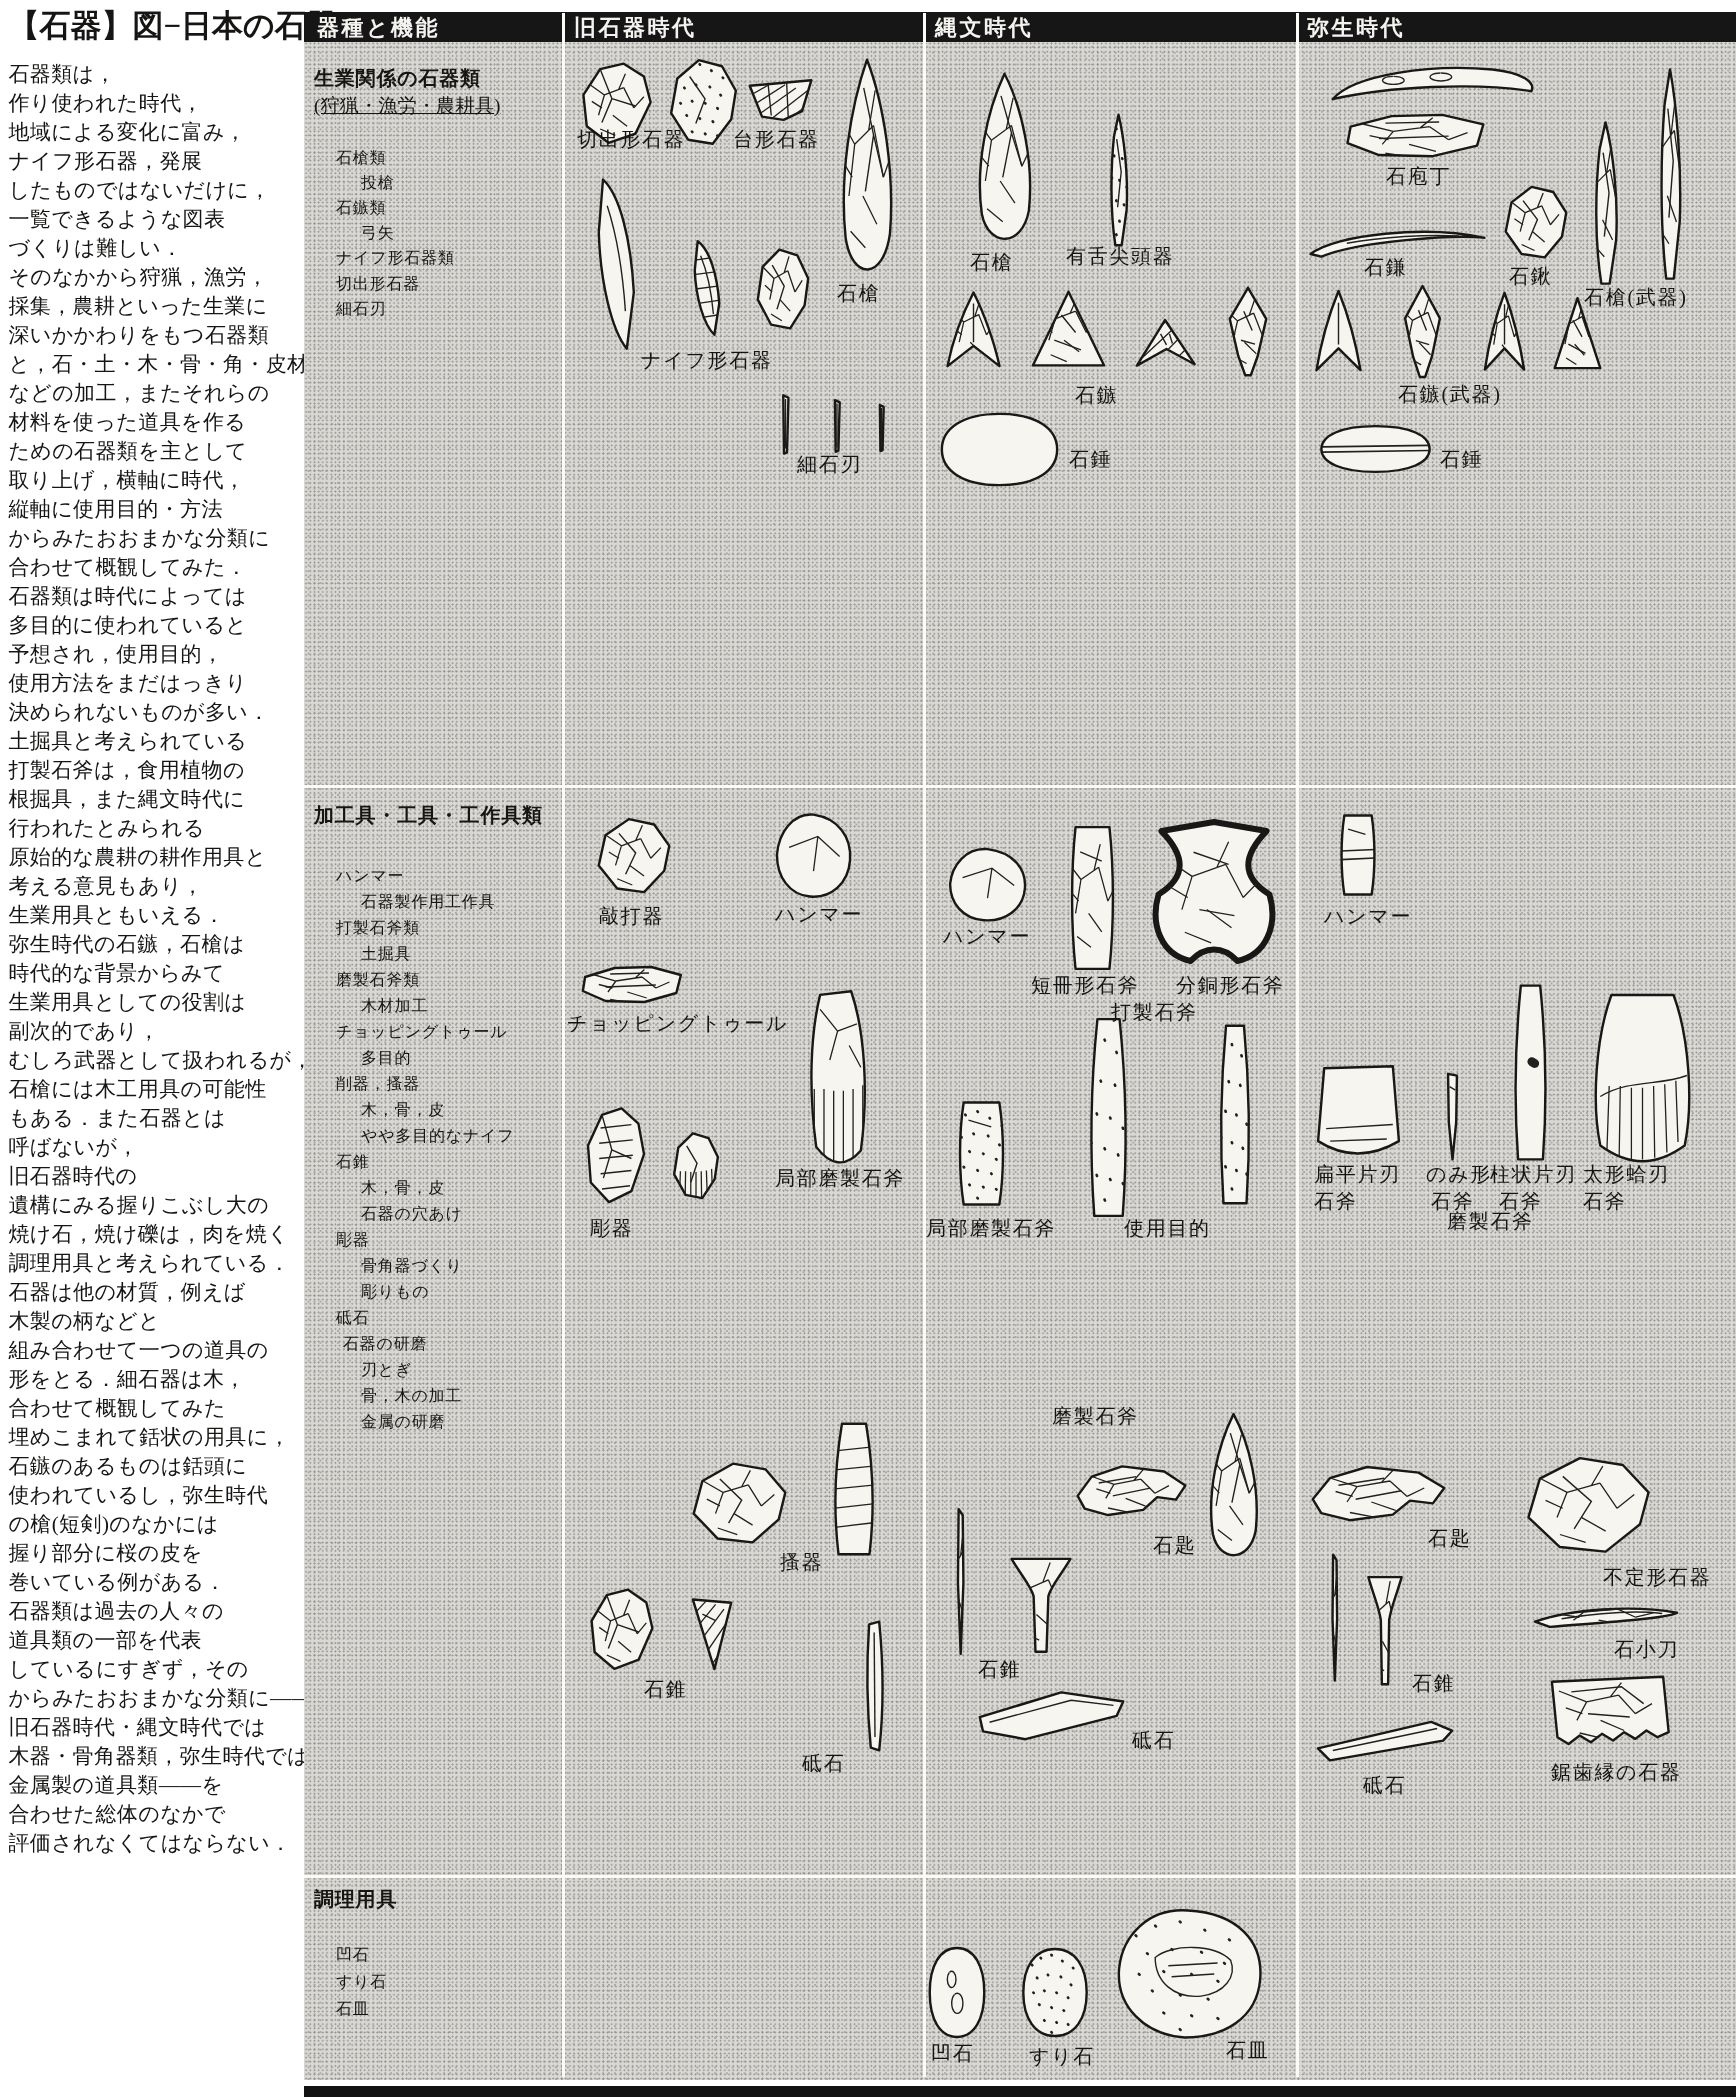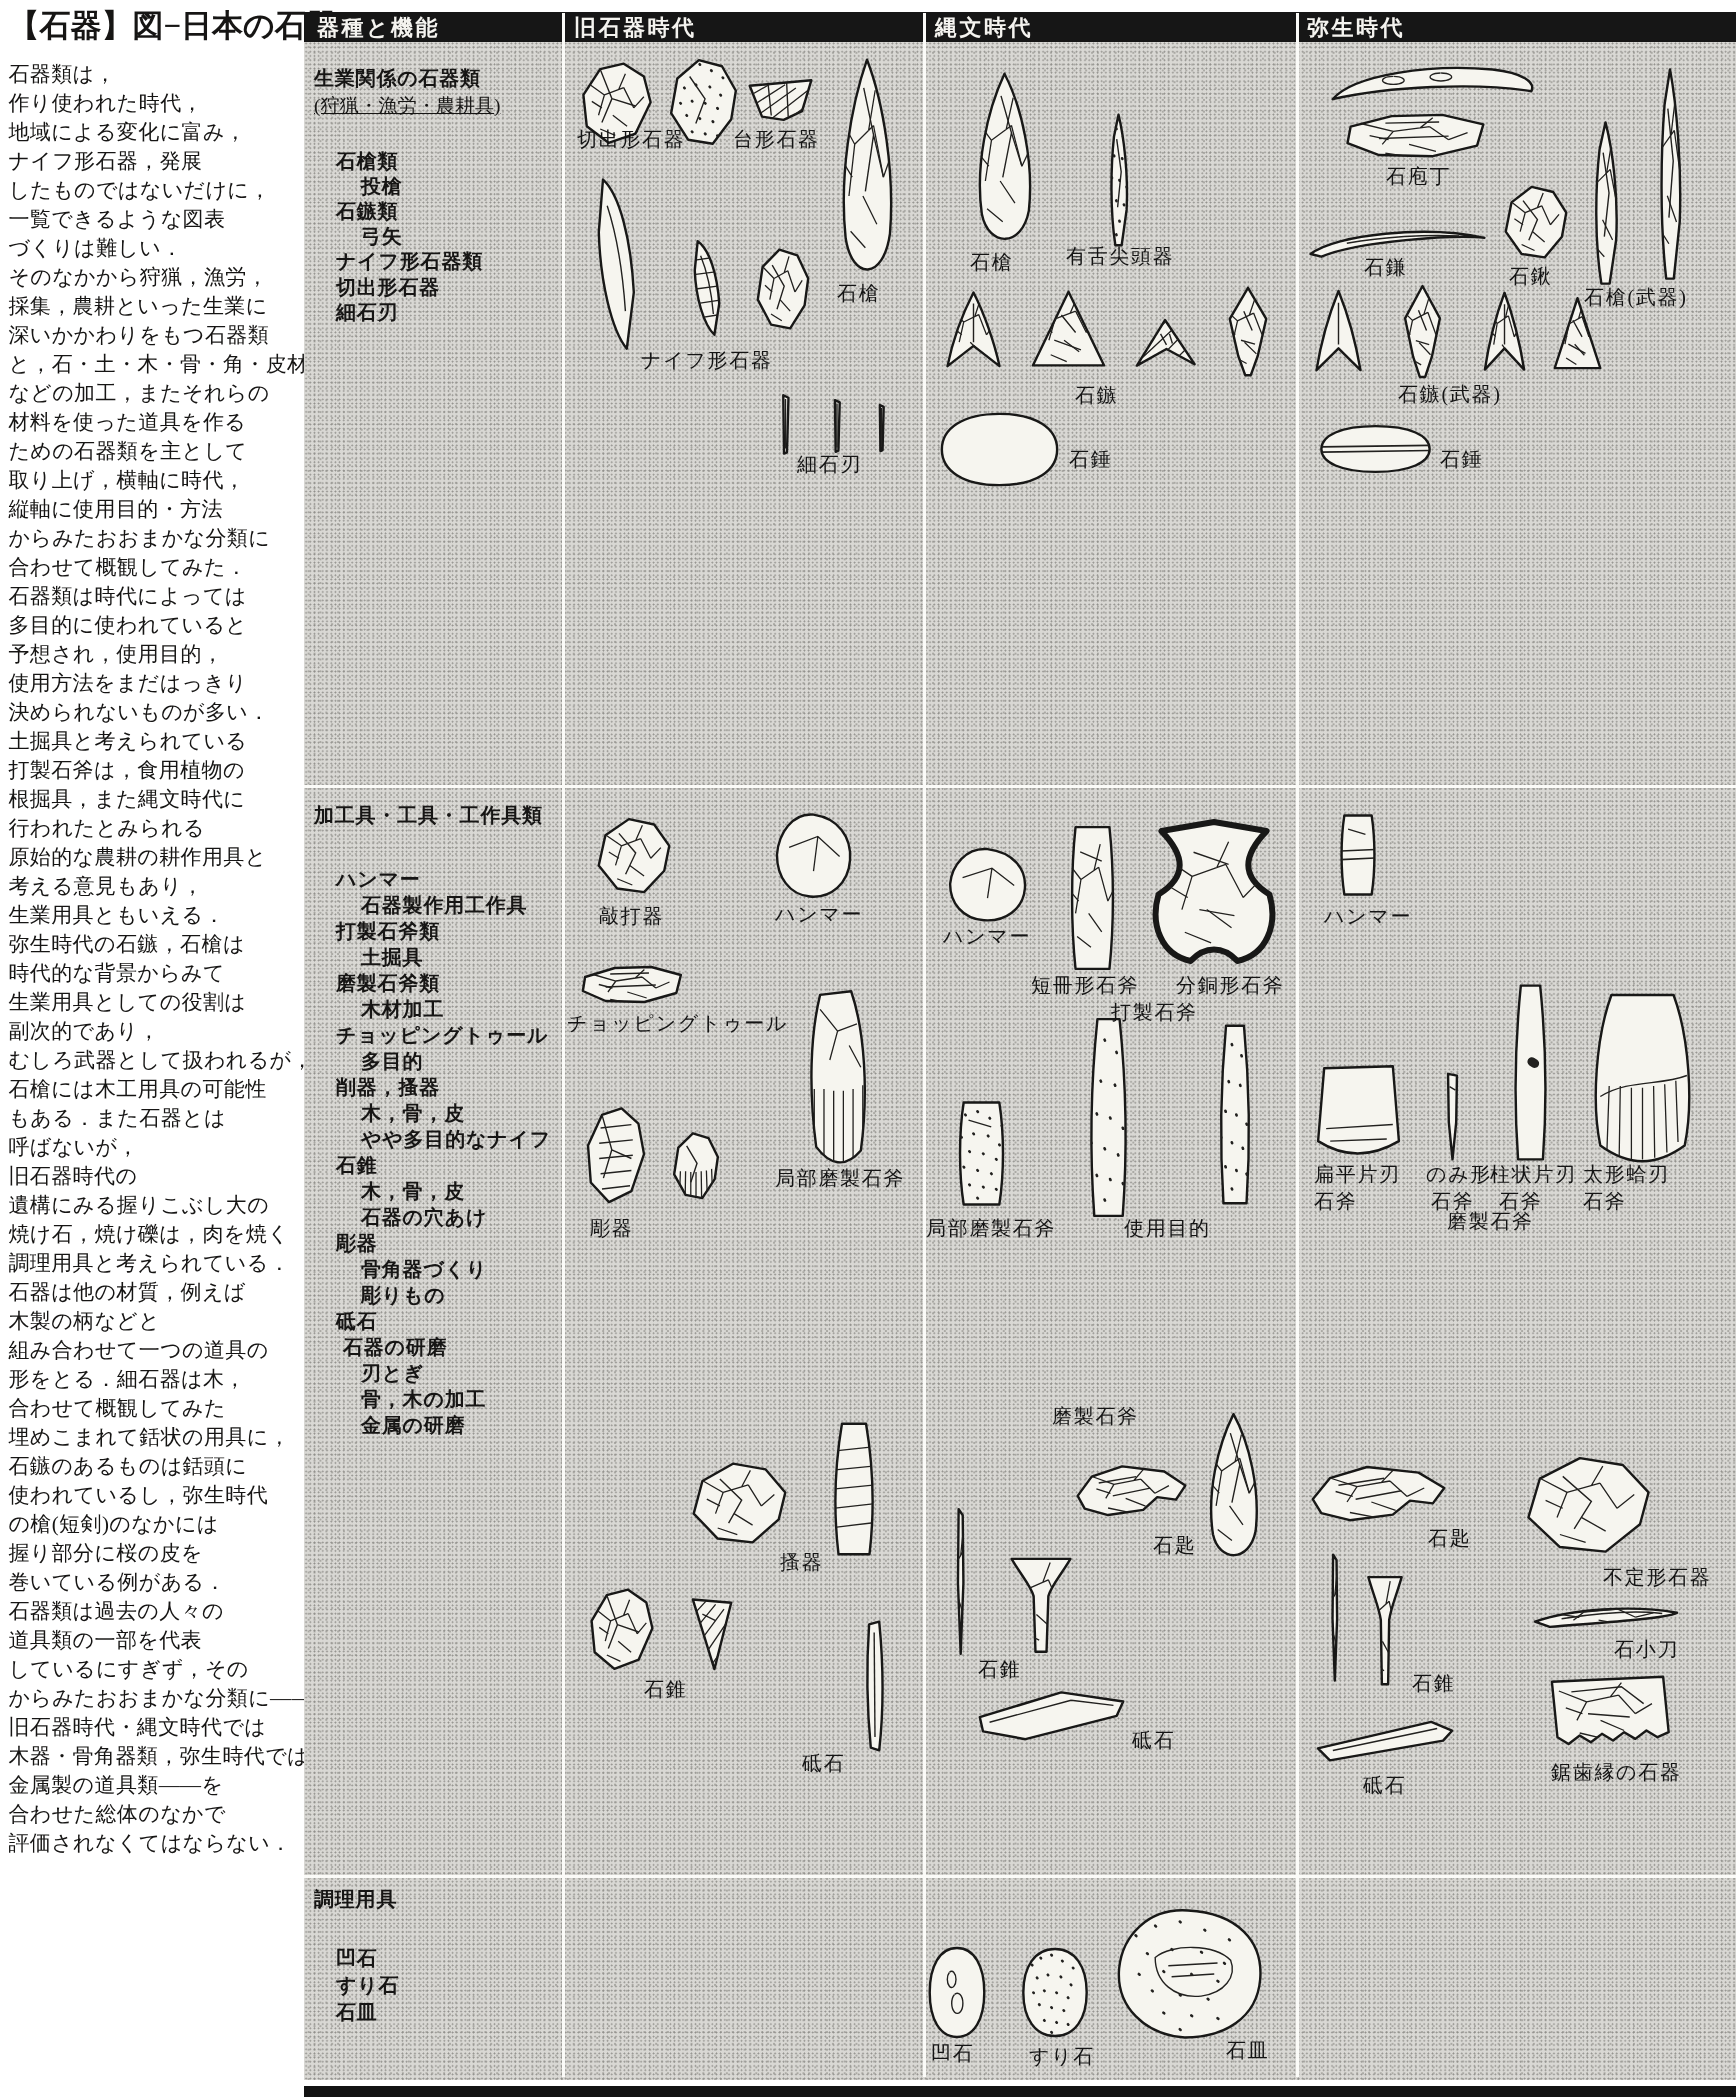--- a/index.html
+++ b/index.html
@@ -20,21 +20,21 @@
     background-size:4.2px 4.2px,5.9px 5.9px;background-position:0 0,1.7px 2.5px;
   }
   .header-band{position:absolute;left:304px;top:11.7px;width:1432px;height:30px;background:#161616;}
   .hcell{position:absolute;top:11.7px;height:30px;line-height:31px;color:#f4f3ef;font-size:22px;font-weight:bold;letter-spacing:2.5px;white-space:nowrap;}
   .vline{position:absolute;top:13.4px;width:2.5px;height:2064px;background:#fbfbf8;}
   .hline{position:absolute;left:304px;width:1432px;height:2.5px;background:#fbfbf8;}
   .bottom-bar{position:absolute;left:304px;top:2086px;width:1432px;height:11.7px;background:#121212;}
   
   .cat-h{position:absolute;font-size:20px;font-weight:bold;white-space:nowrap;letter-spacing:0.8px;}
   .cat-s{position:absolute;font-size:19.3px;white-space:nowrap;letter-spacing:0px;text-decoration:underline;}
-  .cat-i{position:absolute;font-size:20px;white-space:nowrap;letter-spacing:0.8px;font-weight:bold;}
+  .cat-i{position:absolute;font-size:16px;white-space:nowrap;letter-spacing:0.8px;}
   
   .tool{position:absolute;overflow:visible;}
   .tlabel{position:absolute;font-size:20px;letter-spacing:1.7px;white-space:nowrap;color:#141414;}
 </style>
 </head>
 <body>
 
 <div id="page">
 
   <aside id="intro">

